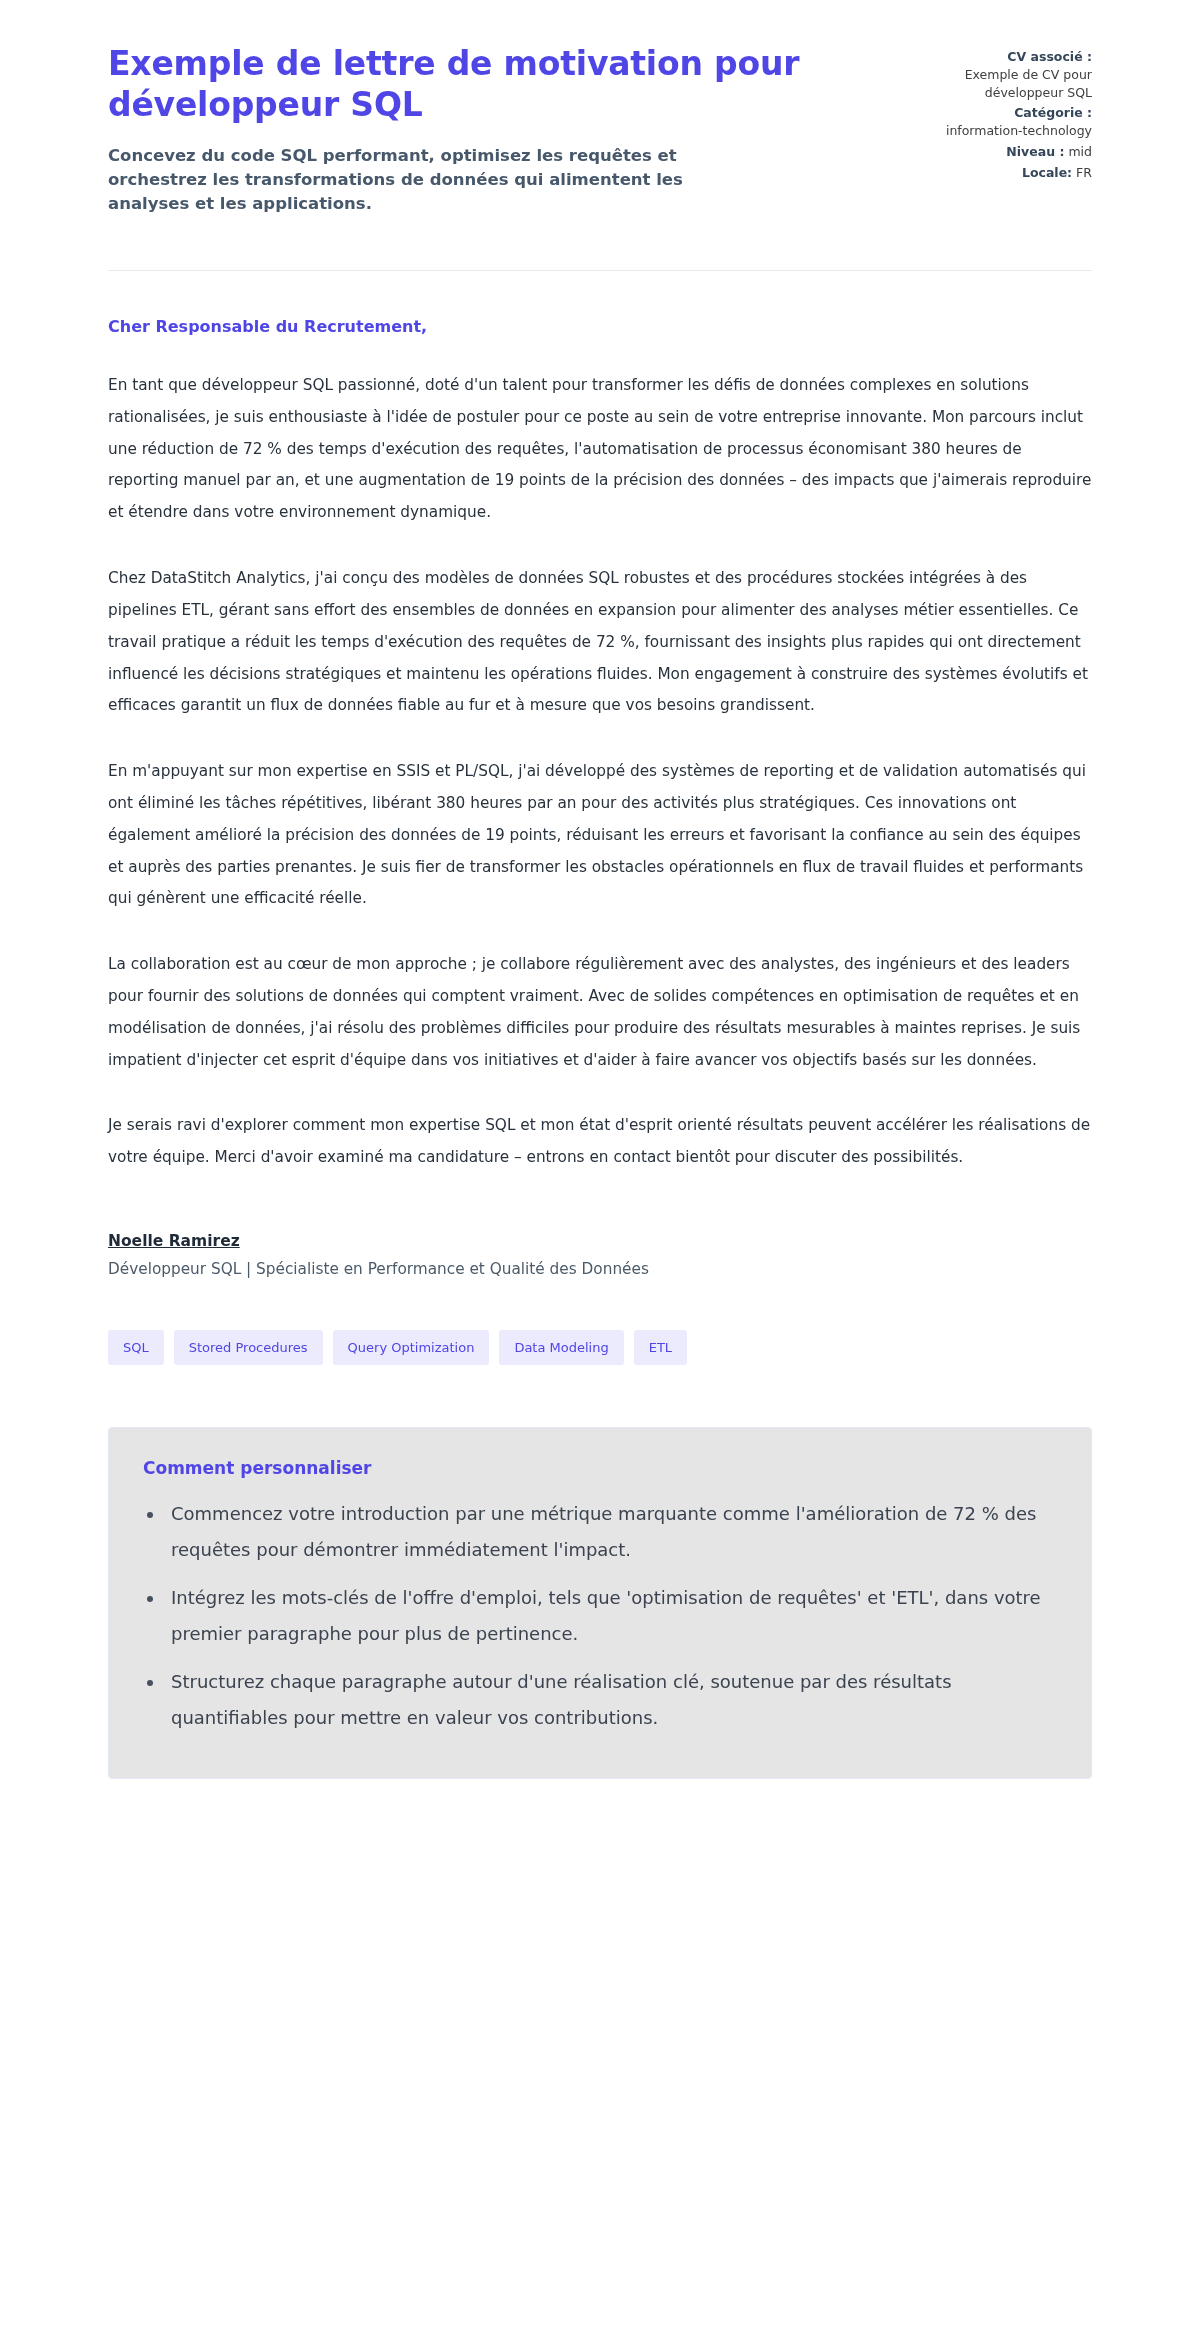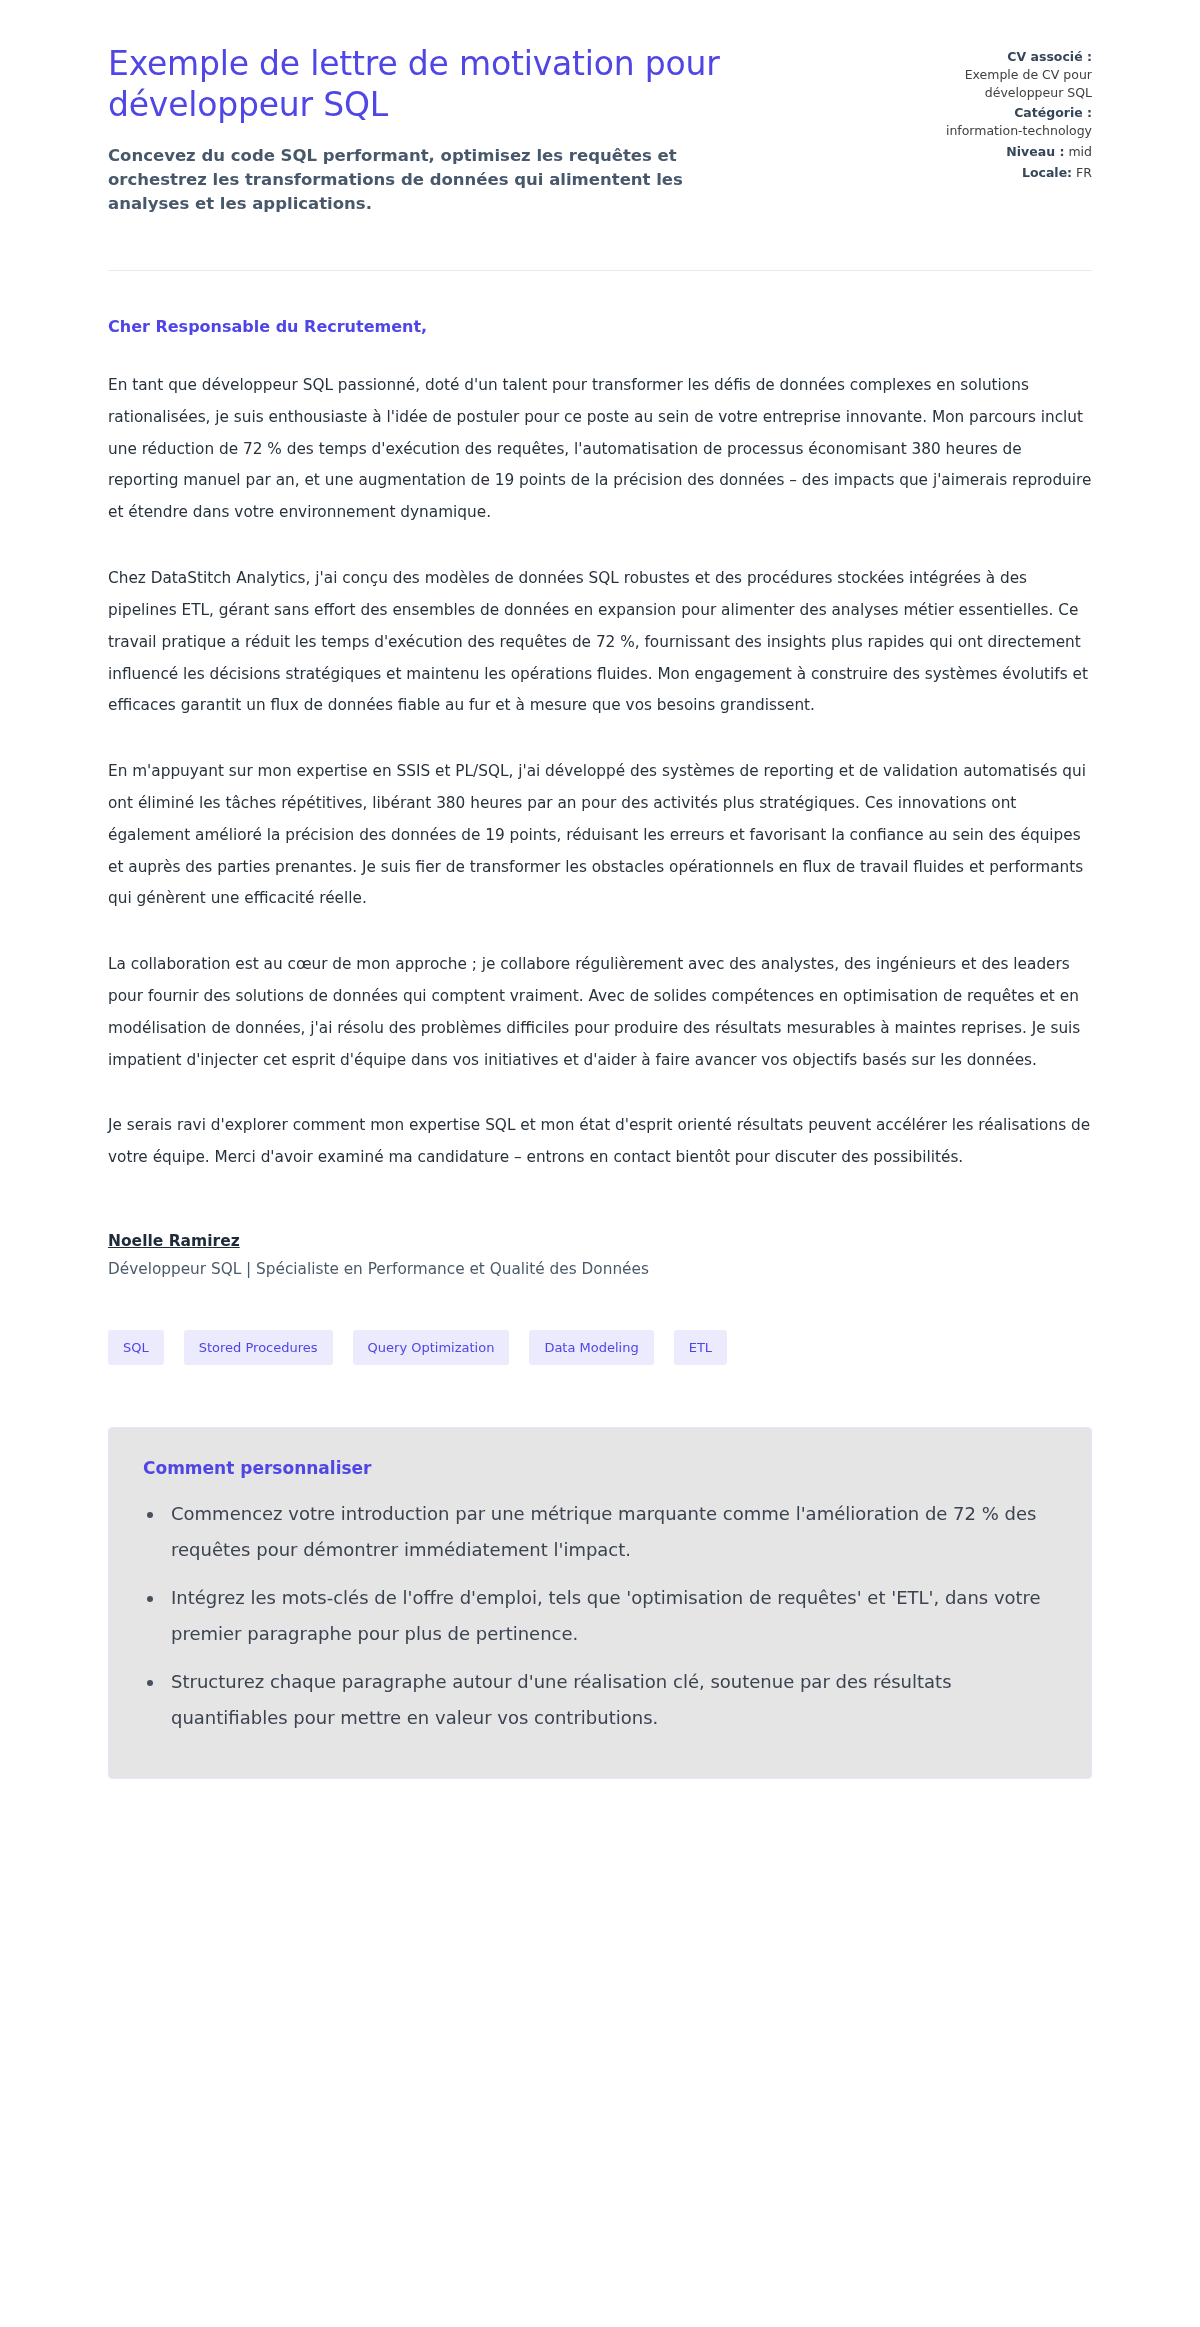--- a/index.html
+++ b/index.html
@@ -27,21 +27,21 @@
     align-items: flex-start;
     justify-content: space-between;
     gap: 40px;
   }
   .header-left { flex: 1 1 auto; max-width: 700px; }
 
   .doc-title {
     margin: 0;
     font-size: 33px;
     line-height: 1.24;
-    font-weight: 400;
+    font-weight: 700;
     color: #4f46e5;
     letter-spacing: -0.2px;
   }
   .doc-subtitle {
     margin: 18px 0 0 0;
     font-size: 16.5px;
     line-height: 1.46;
     font-weight: 700;
     color: #47586b;
     max-width: 600px;
@@ -102,21 +102,21 @@
     font-size: 15.3px;
     line-height: 1.7;
     color: #4b5a69;
   }
 
   
   .tags {
     margin-top: 48px;
     display: flex;
     flex-wrap: wrap;
-    gap: 20px;
+    gap: 10px;
   }
   .tag {
     background: #eceafd;
     color: #4f46e5;
     font-size: 13px;
     line-height: 1;
     padding: 11px 15px;
     border-radius: 3px;
     white-space: nowrap;
   }

